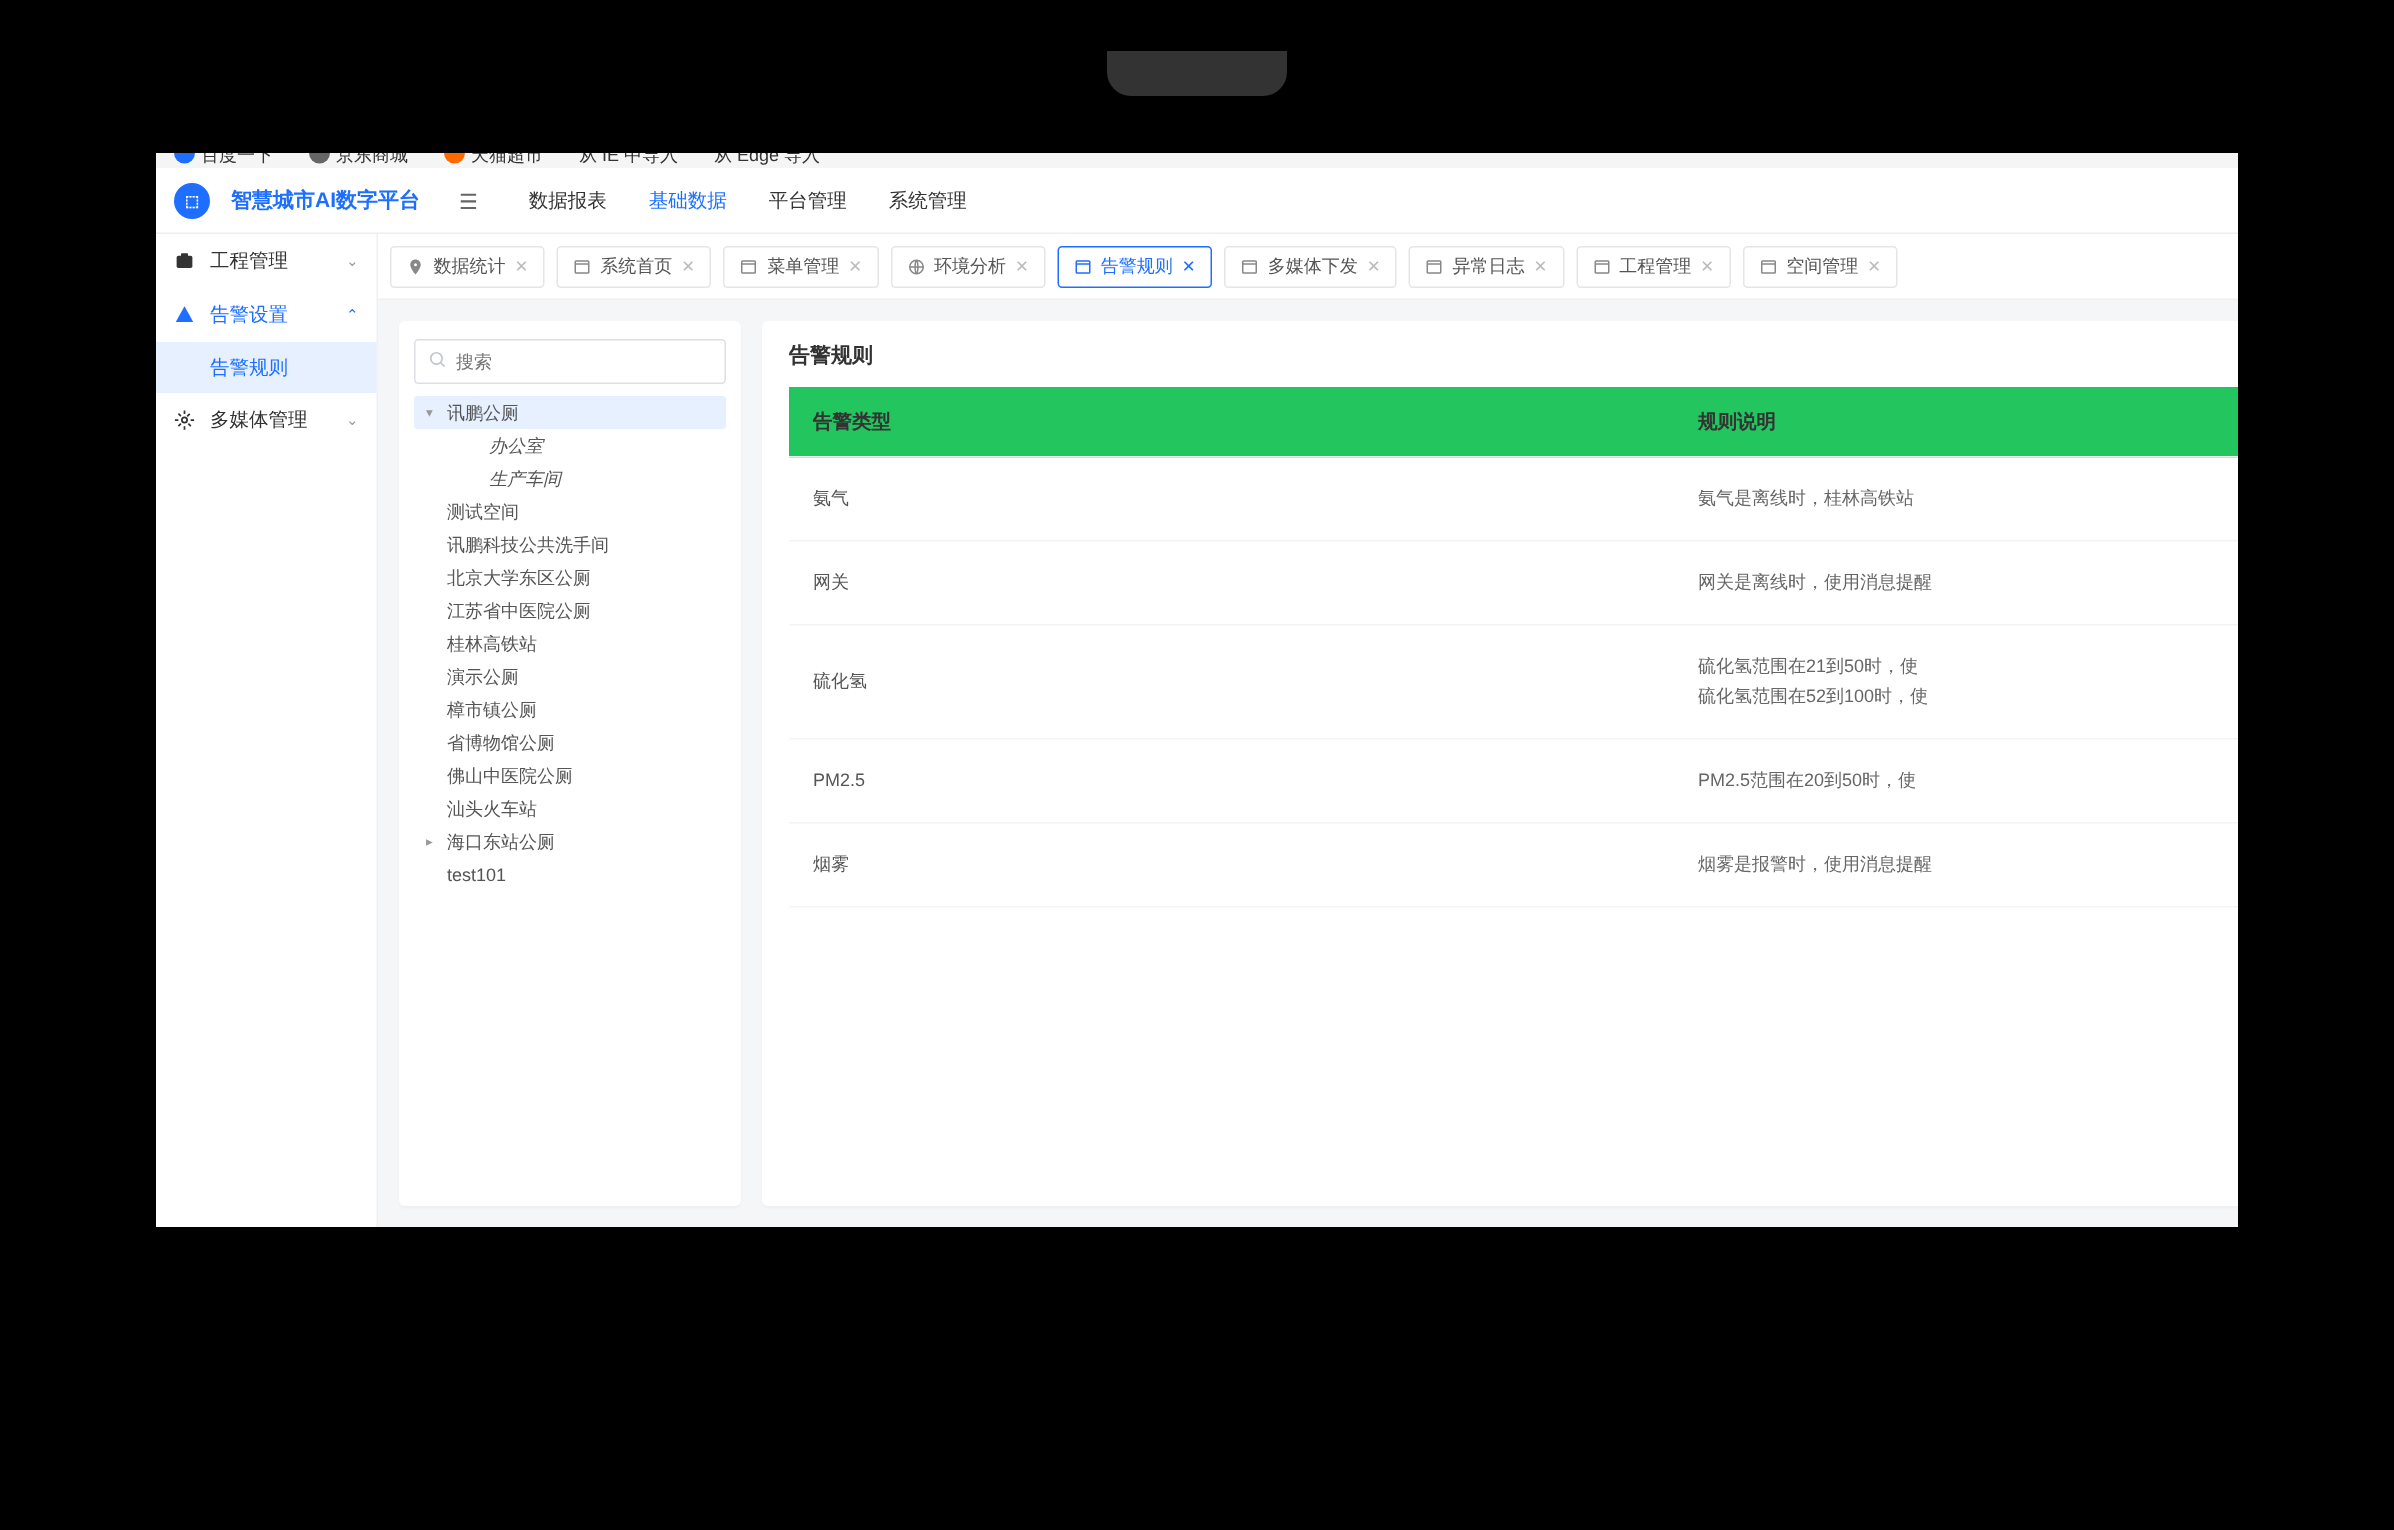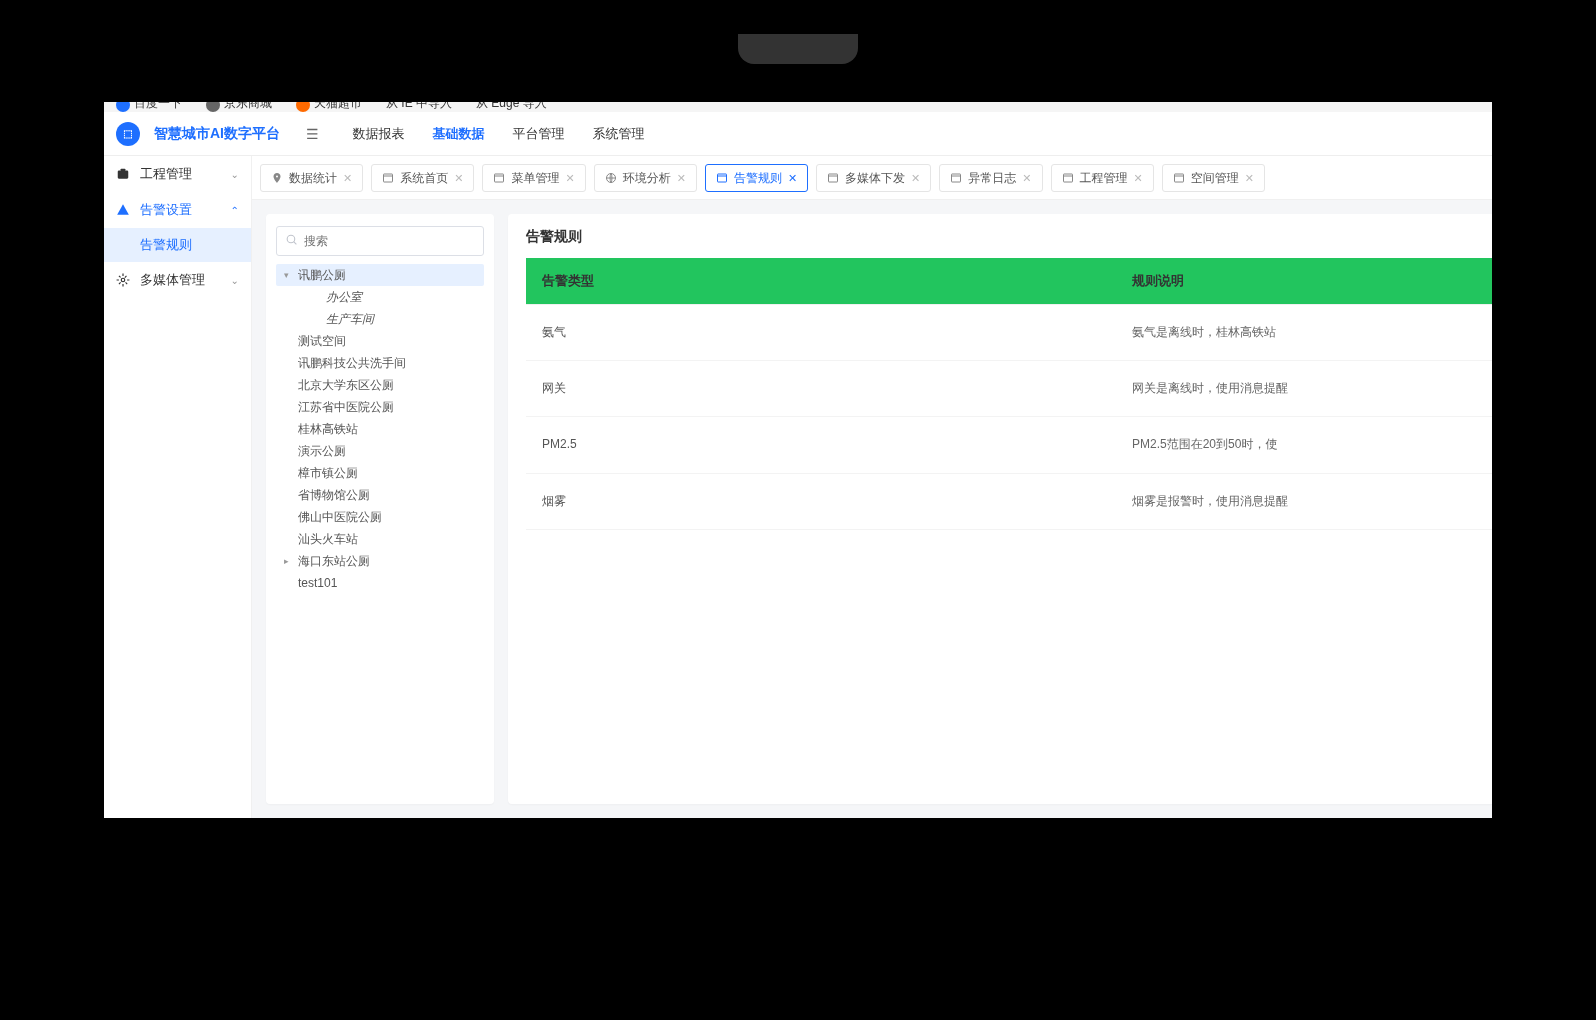--- a/index.html
+++ b/index.html
@@ -41,21 +41,21 @@
       height: 10px;
       background: #f5f5f5;
       display: flex;
       align-items: flex-end;
       gap: 24px;
       padding: 0 12px;
       font-size: 12px;
       color: #333;
       overflow: hidden;
     }
-    .bookmark { display: flex; align-items: flex-end; gap: 4px; white-space: nowrap; }
+    .bookmark { display: flex; align-items: flex-start; gap: 4px; white-space: nowrap; }
     .bm-icon { width: 14px; height: 14px; border-radius: 50%; background: #666; display: inline-block; }
     .bm-icon.orange { background: #ff6a00; }
     .bm-icon.blue { background: #1e6fff; }
     
     
     .app-header {
       height: 44px;
       background: #fff;
       border-bottom: 1px solid #eee;
       display: flex;
@@ -65,21 +65,21 @@
     }
     .logo-badge {
       width: 24px; height: 24px; border-radius: 50%; background: #1e6fff;
       display: flex; align-items: center; justify-content: center;
       color: #fff; font-size: 10px; font-weight: 600;
     }
     .app-title { color: #1e6fff; font-size: 14px; font-weight: 700; }
     .collapse-btn { margin-left: 12px; color: #666; font-size: 14px; cursor: pointer; }
     .top-nav { display: flex; gap: 28px; margin-left: 20px; }
     .top-nav-item { font-size: 13px; color: #333; cursor: pointer; }
-    .top-nav-item.active { color: #1e6fff; font-weight: bold; }
+    .top-nav-item.active { color: #1e6fff; }
     
     
     .body-wrap { display: flex; height: calc(100% - 54px); }
     
     
     .sidebar {
       width: 148px;
       background: #fff;
       border-right: 1px solid #f0f0f0;
     }
@@ -108,21 +108,21 @@
       cursor: pointer;
     }
     
     
     .main { flex: 1; background: #f5f6f8; display: flex; flex-direction: column; }
     
     
     .tabs-bar {
       height: 44px;
       display: flex;
-      align-items: flex-start;
+      align-items: center;
       padding: 8px 8px;
       gap: 8px;
       background: #fff;
       border-bottom: 1px solid #f0f0f0;
       overflow: hidden;
     }
     .tab {
       height: 28px;
       padding: 0 10px;
       border: 1px solid #e5e5e5;
@@ -478,20 +478,24 @@
               <tbody id="table-body">
                   <tr>
     <td>氨气</td>
     <td class="desc">氨气是离线时，桂林高铁站</td>
   </tr>
                   <tr>
     <td>网关</td>
     <td class="desc">网关是离线时，使用消息提醒</td>
   </tr>
                   <tr>
+    <td>硫化氢</td>
+    <td class="desc">硫化氢范围在21到50时，使<br>硫化氢范围在52到100时，使</td>
+  </tr>
+                  <tr>
     <td>PM2.5</td>
     <td class="desc">PM2.5范围在20到50时，使</td>
   </tr>
                   <tr>
     <td>烟雾</td>
     <td class="desc">烟雾是报警时，使用消息提醒</td>
   </tr>
                 </tbody>
             </table>
           </div>

